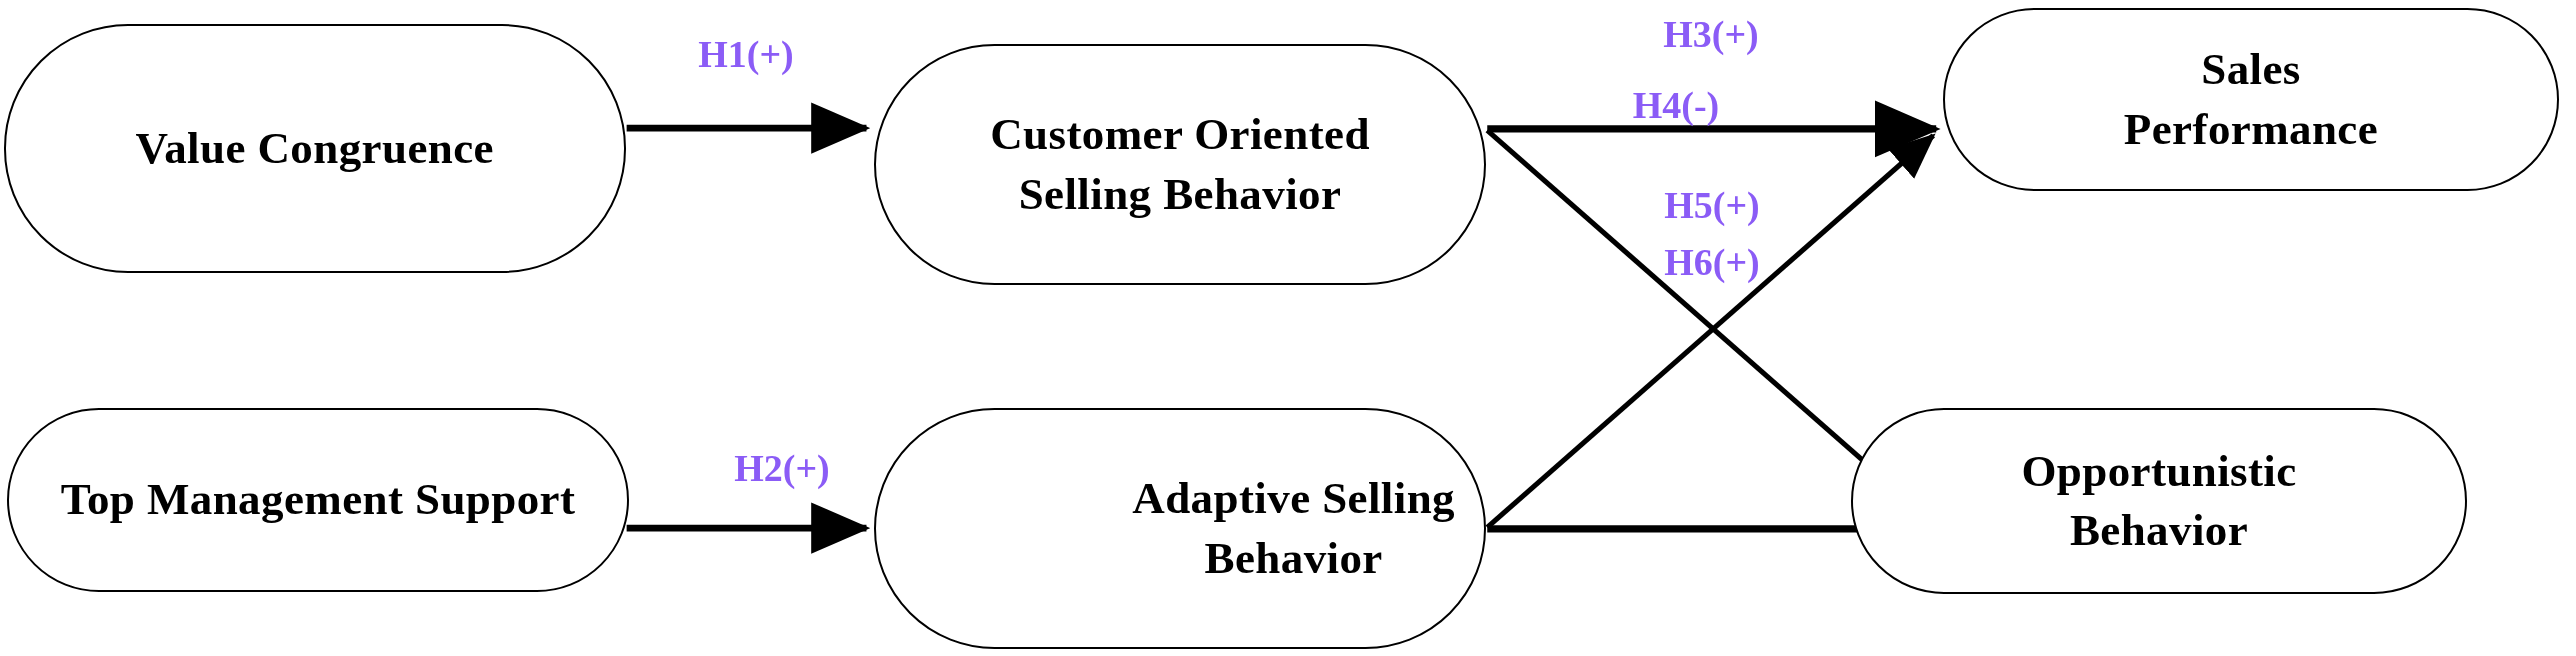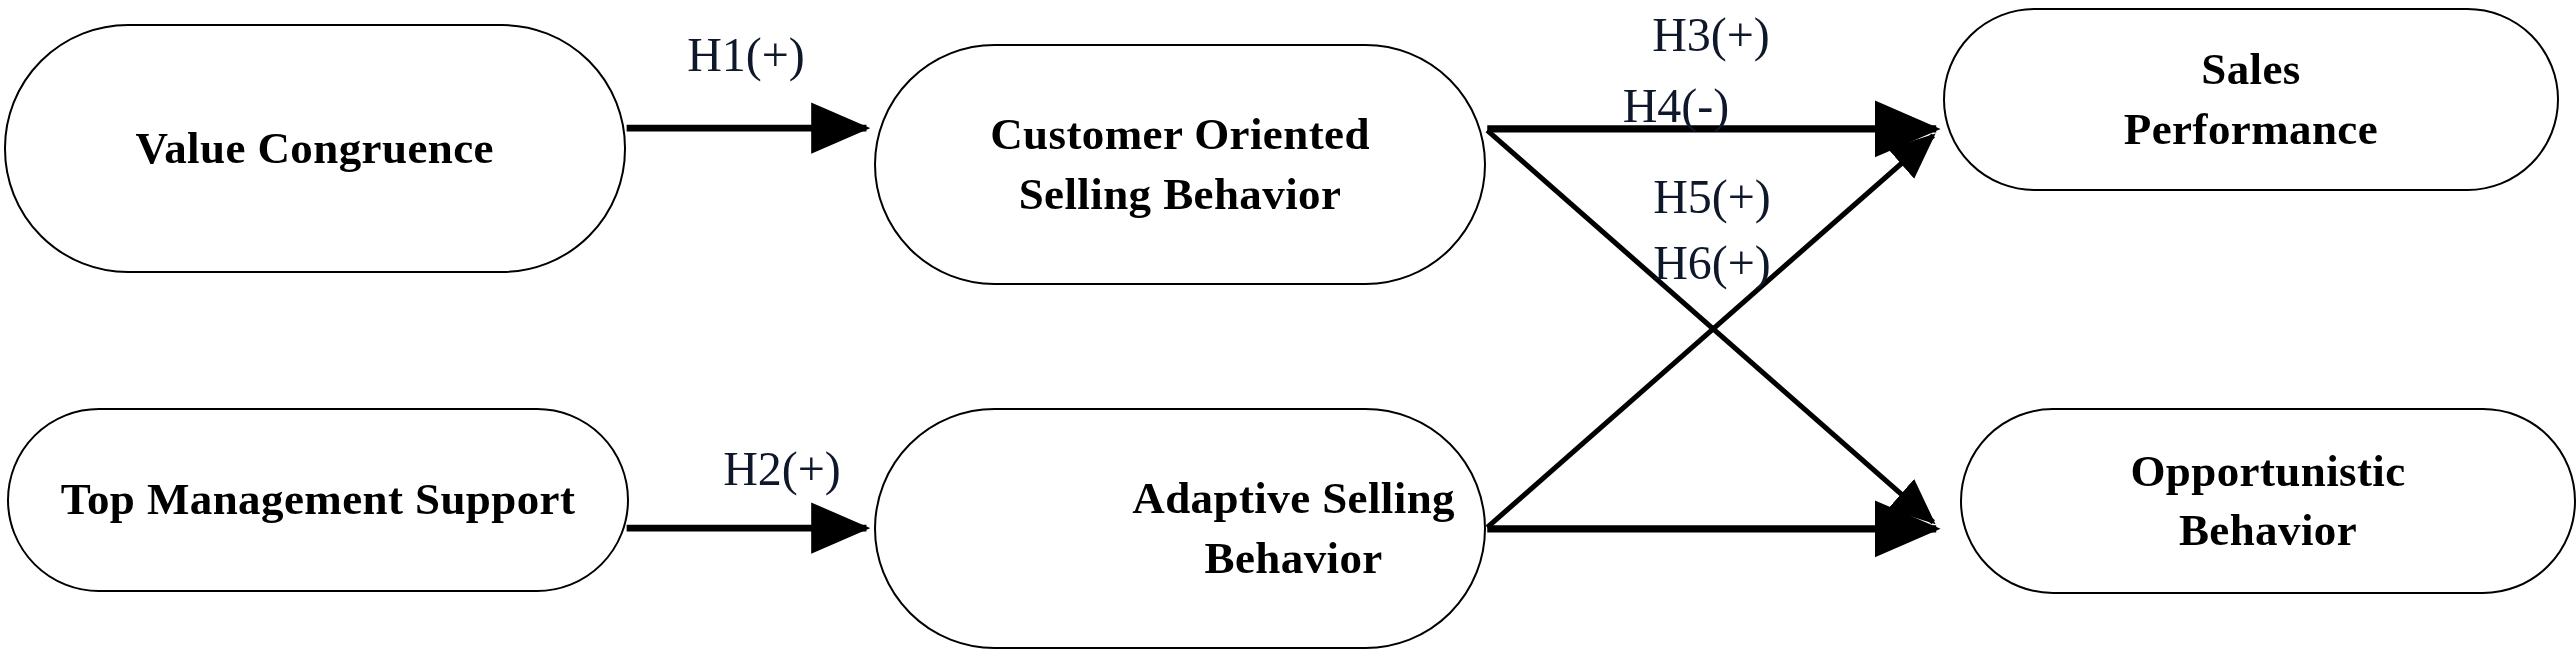--- a/index.html
+++ b/index.html
@@ -42,23 +42,23 @@
     font-weight: bold;
     font-size: 45px;
     line-height: 1.32;
     color: #000000;
     letter-spacing: 0.4px;
     white-space: pre-line;
   }
   .edge-label {
     position: absolute;
     font-family: "Liberation Serif", "DejaVu Serif", serif;
-    font-weight: normal;
-    font-size: 48px;
-    color: #0f172a;
+    font-weight: bold;
+    font-size: 38px;
+    color: #8b5cf6;
     white-space: nowrap;
     transform: translate(-50%, -50%);
   }
 </style>
 </head>
 <body>
 
 <div id="diagram-root">
 
   <svg id="diagram-svg" viewBox="0 0 3523 898" xmlns="http://www.w3.org/2000/svg">
@@ -97,31 +97,31 @@
 
   <div class="node-box" style="left:7px; top:408px; width:622px; height:184px;">
     <span class="node-label">Top Management Support</span>
   </div>
 
   <div class="node-box" style="left:874px; top:408px; width:612px; height:241px;justify-content:flex-end;">
     <span class="node-label">Adaptive Selling
 Behavior</span>
   </div>
 
-  <div class="node-box" style="left:1960px; top:408px; width:616px; height:186px;">
+  <div class="node-box" style="left:1851px; top:408px; width:616px; height:186px;">
     <span class="node-label">Opportunistic
 Behavior</span>
   </div>
 
   <span class="edge-label" style="left:746px; top:54px;">H1(+)</span>
 
   <span class="edge-label" style="left:746px; top:468px;margin-left:36px;">H2(+)</span>
 
   <span class="edge-label" style="left:1711px; top:34px;">H3(+)</span>
 
   <span class="edge-label" style="left:1676px; top:105px;">H4(-)</span>
 
-  <span class="edge-label" style="left:1712px; top:196px;">H5(+)</span>
+  <span class="edge-label" style="left:1712px; top:205px;">H5(+)</span>
 
   <span class="edge-label" style="left:1712px; top:262px;">H6(+)</span>
 
 </div>
 
 
 </body></html>

